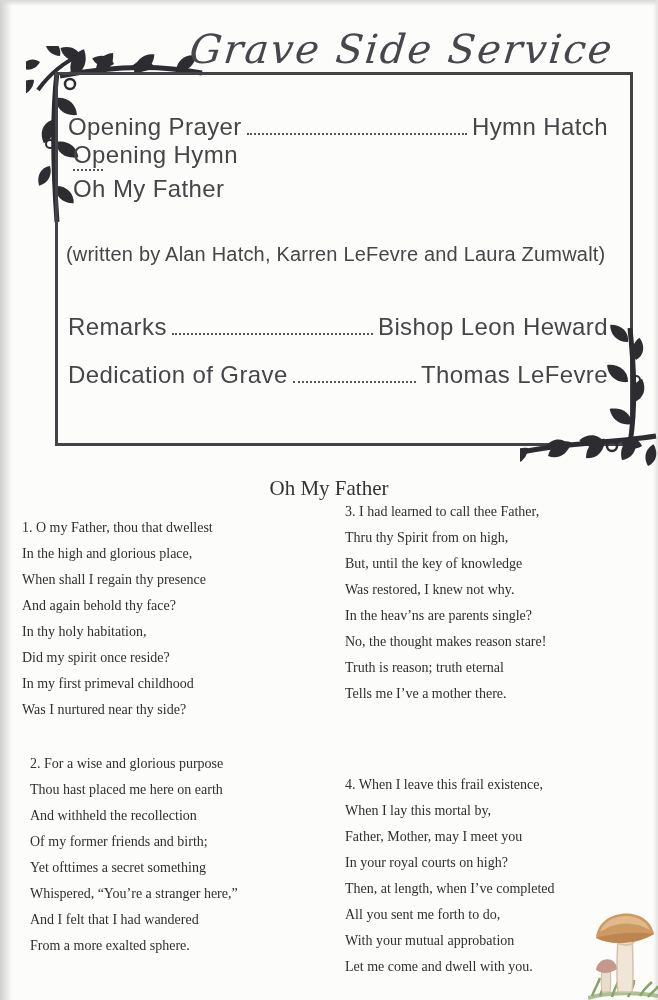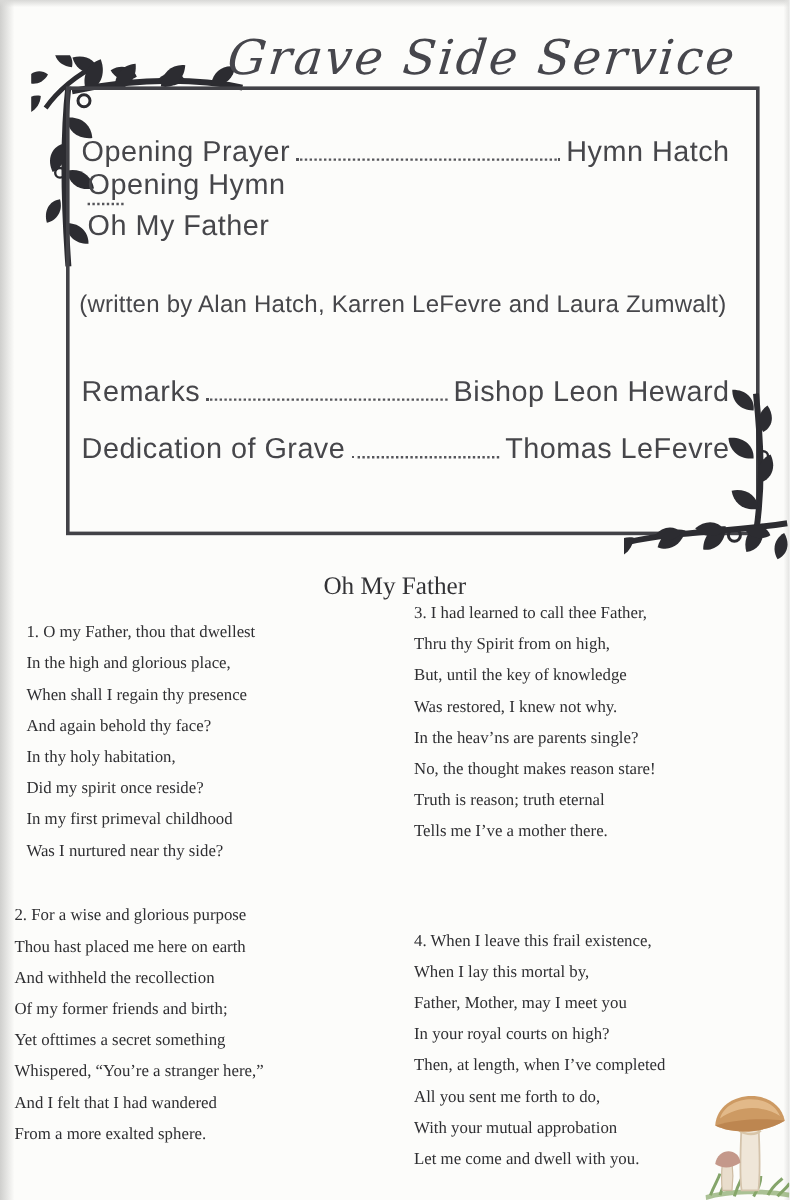--- a/index.html
+++ b/index.html
@@ -50,21 +50,21 @@
     position:absolute;left:0;top:476px;width:658px;text-align:center;
     font-family:"Liberation Serif",serif;font-size:21px;color:#333336;
   }
   .verse{
     position:absolute;
     font-family:"Liberation Serif",serif;
     font-size:14px;line-height:26px;color:#2f2f32;
     white-space:pre-line;
   }
   .v1{left:22px;top:515px;width:318px;}
-  .v2{left:12px;top:751px;width:322px;}
+  .v2{left:30px;top:751px;width:322px;}
   .v3{left:345px;top:499px;width:313px;}
   .v4{left:345px;top:772px;width:313px;}
 
   .corner-tl{position:absolute;left:26px;top:46px;width:178px;height:178px;}
   .corner-br{position:absolute;left:520px;top:320px;width:138px;height:158px;}
   .mushroom{position:absolute;left:588px;top:890px;width:70px;height:110px;}
 </style>
 </head>
 <body>
 

